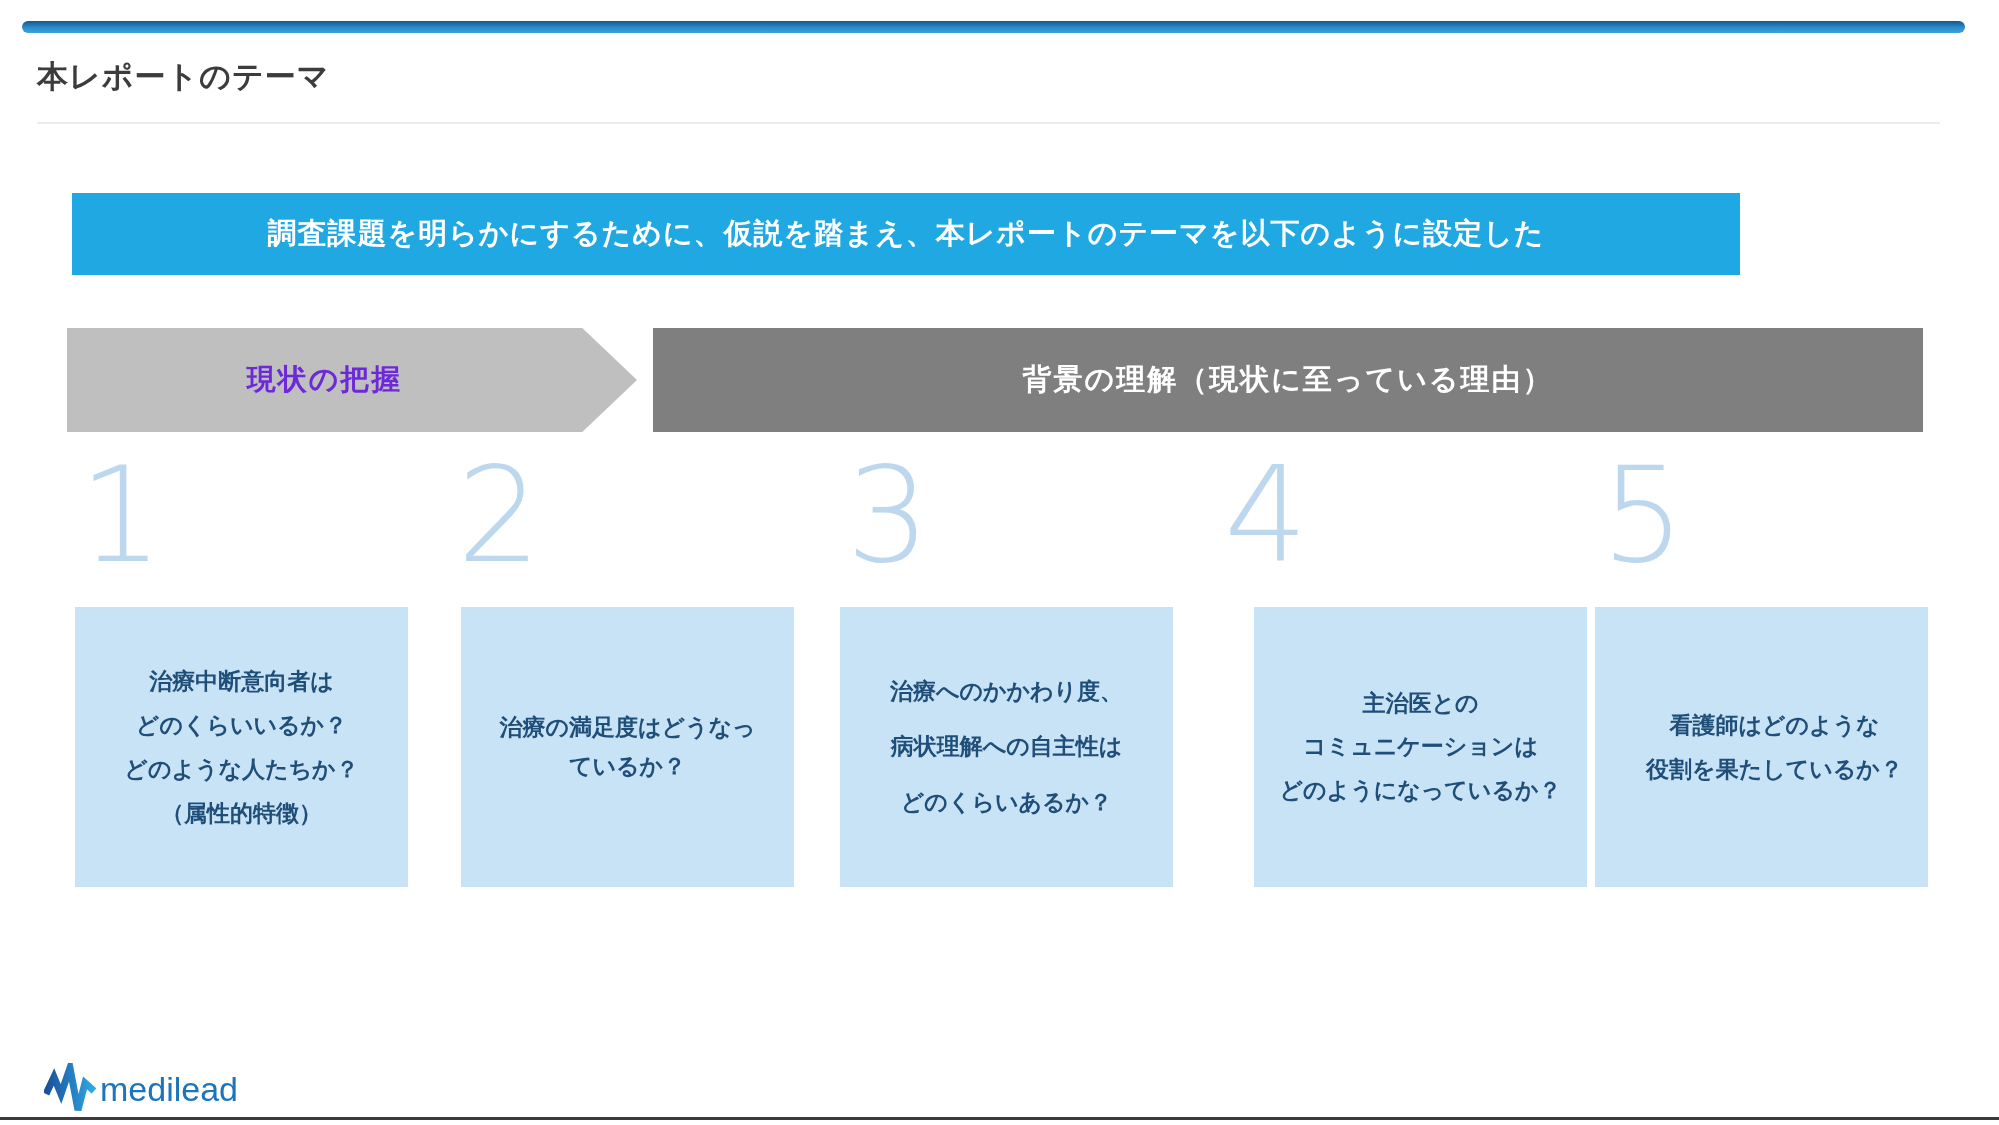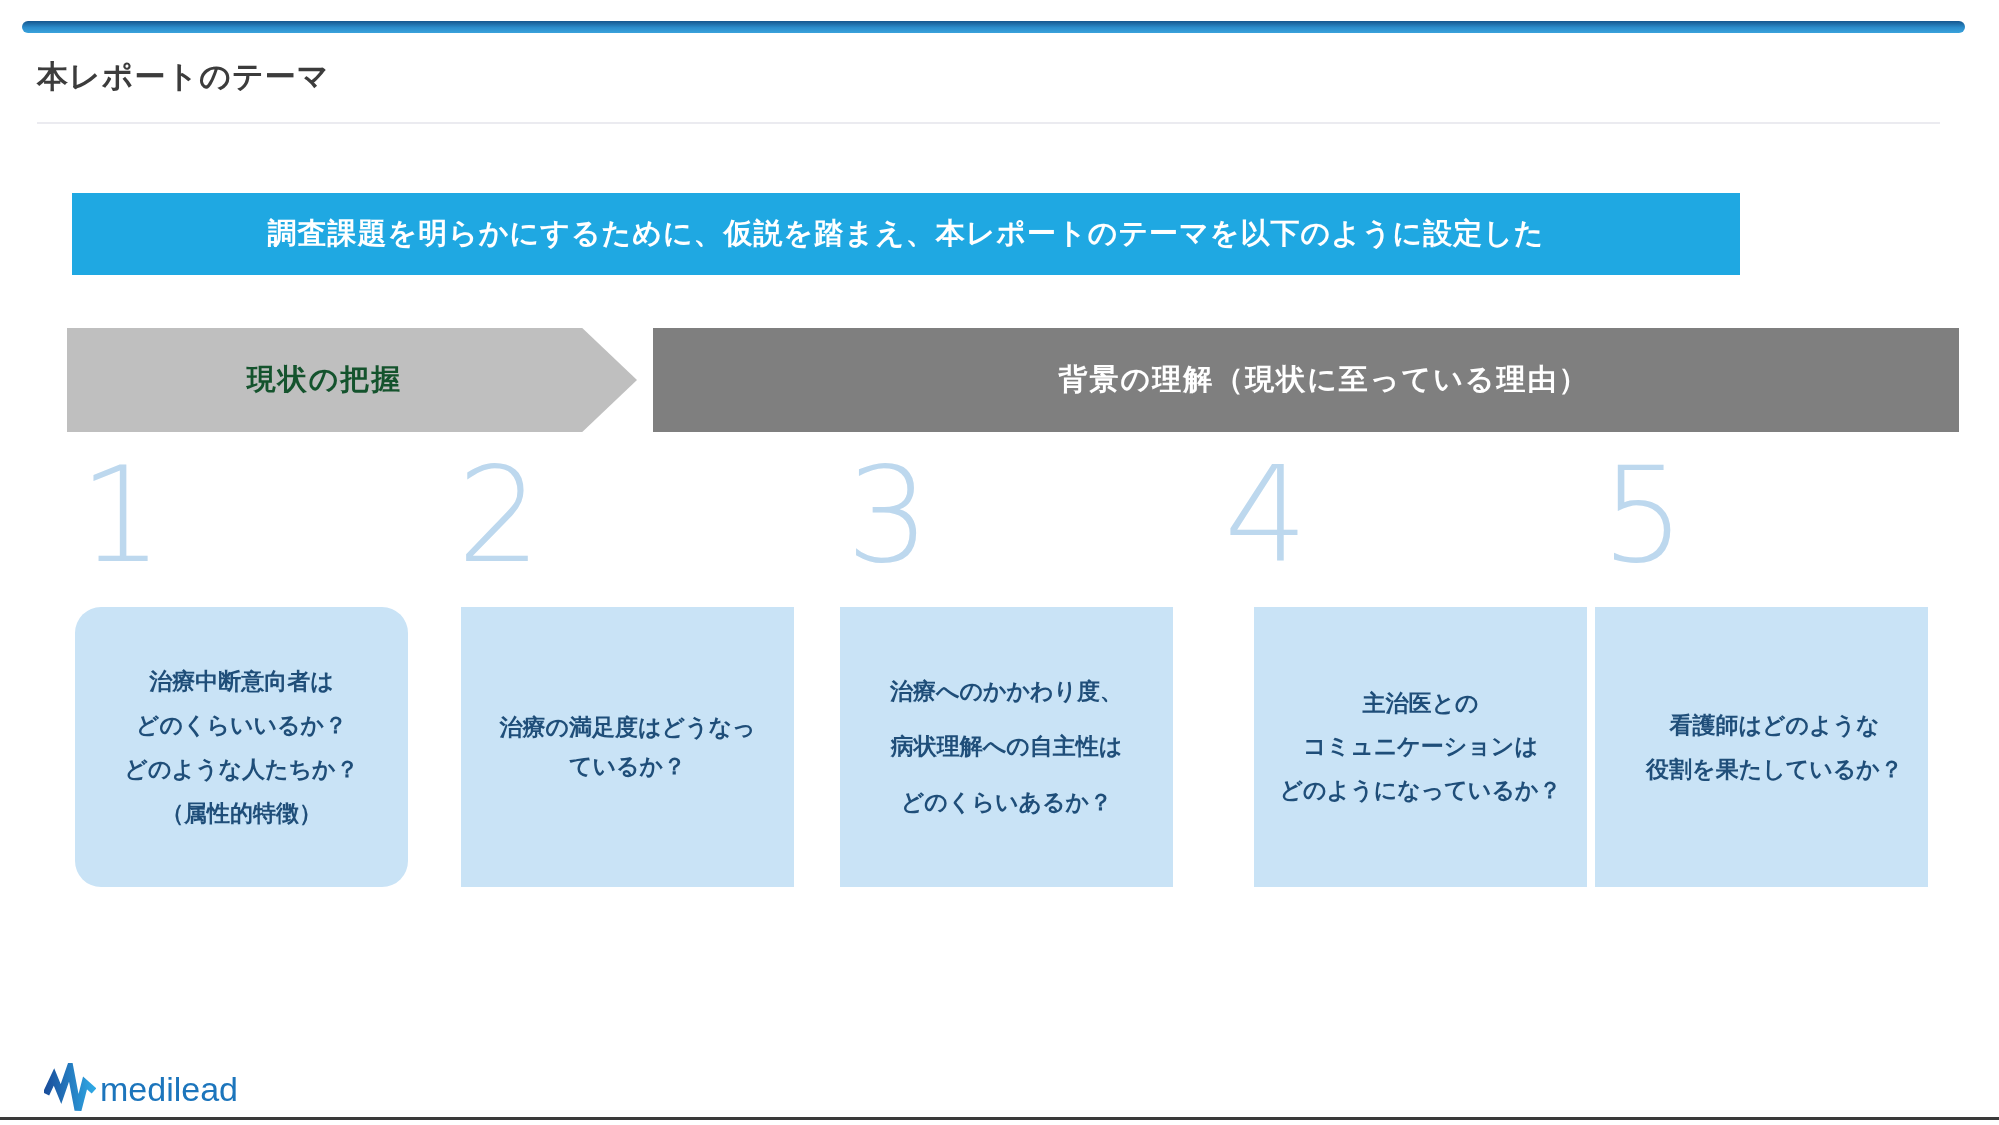--- a/index.html
+++ b/index.html
@@ -49,47 +49,47 @@
     display:flex;align-items:center;justify-content:center;
     color:#ffffff;font-size:29px;font-weight:bold;letter-spacing:1px;
   }
   
   .flow-arrow{
     position:absolute;left:67px;top:328px;width:570px;height:104px;
     background:var(--arrow_gray);
     clip-path:polygon(0 0,90.4% 0,100% 50%,90.4% 100%,0 100%);
     display:flex;align-items:center;justify-content:center;
     padding-right:55px;box-sizing:border-box;
-    color:#14532d;font-size:29px;font-weight:bold;letter-spacing:2px;
+    color:#6d28d9;font-size:29px;font-weight:bold;letter-spacing:2px;
   }
   .flow-bar{
     position:absolute;left:653px;top:328px;width:1270px;height:104px;
     background:var(--dark_gray);
     display:flex;align-items:center;justify-content:center;
-    color:#ffffff;font-size:29px;font-weight:bold;letter-spacing:2px;padding-left:36px;
+    color:#ffffff;font-size:29px;font-weight:bold;letter-spacing:2px;
   }
   
   .theme-number{
     position:absolute;top:448px;height:135px;
     font-family:"DejaVu Sans","Liberation Sans",sans-serif;
     font-weight:200;
     font-size:132px;line-height:135px;
     color:var(--number_blue);
   }
   .n1{left:79px;} .n2{left:457px;} .n3{left:846px;} .n4{left:1224px;} .n5{left:1601px;}
   
   .theme-box{
     position:absolute;top:607px;width:333px;height:280px;
     background:var(--box_blue);
     display:flex;flex-direction:column;align-items:center;justify-content:center;
     text-align:center;
     color:var(--box_text);font-weight:bold;font-size:23px;
     box-sizing:border-box;padding:6px;
   }
-  .b1{left:75px;border-radius:26px;}  .b2{left:453px;margin-left:8px;} .b3{left:840px;} .b4{left:1218px;margin-left:36px;} .b5{left:1595px;padding-left:32px;}
+  .b1{left:75px;}  .b2{left:453px;margin-left:8px;} .b3{left:840px;} .b4{left:1218px;margin-left:36px;} .b5{left:1595px;padding-left:32px;}
   .box-text{white-space:pre-line;}
   .b1 .box-text{line-height:1.92;}
   .b2 .box-text{line-height:1.70;}
   .b2 .box-text2{line-height:1.70;margin-top:16px;}
   .b3 .box-text{line-height:2.40;}
   .b4 .box-text{line-height:1.88;}
   .b5 .box-text{line-height:1.92;}
   .box-text2:empty{display:none;}
   
   .logo{

